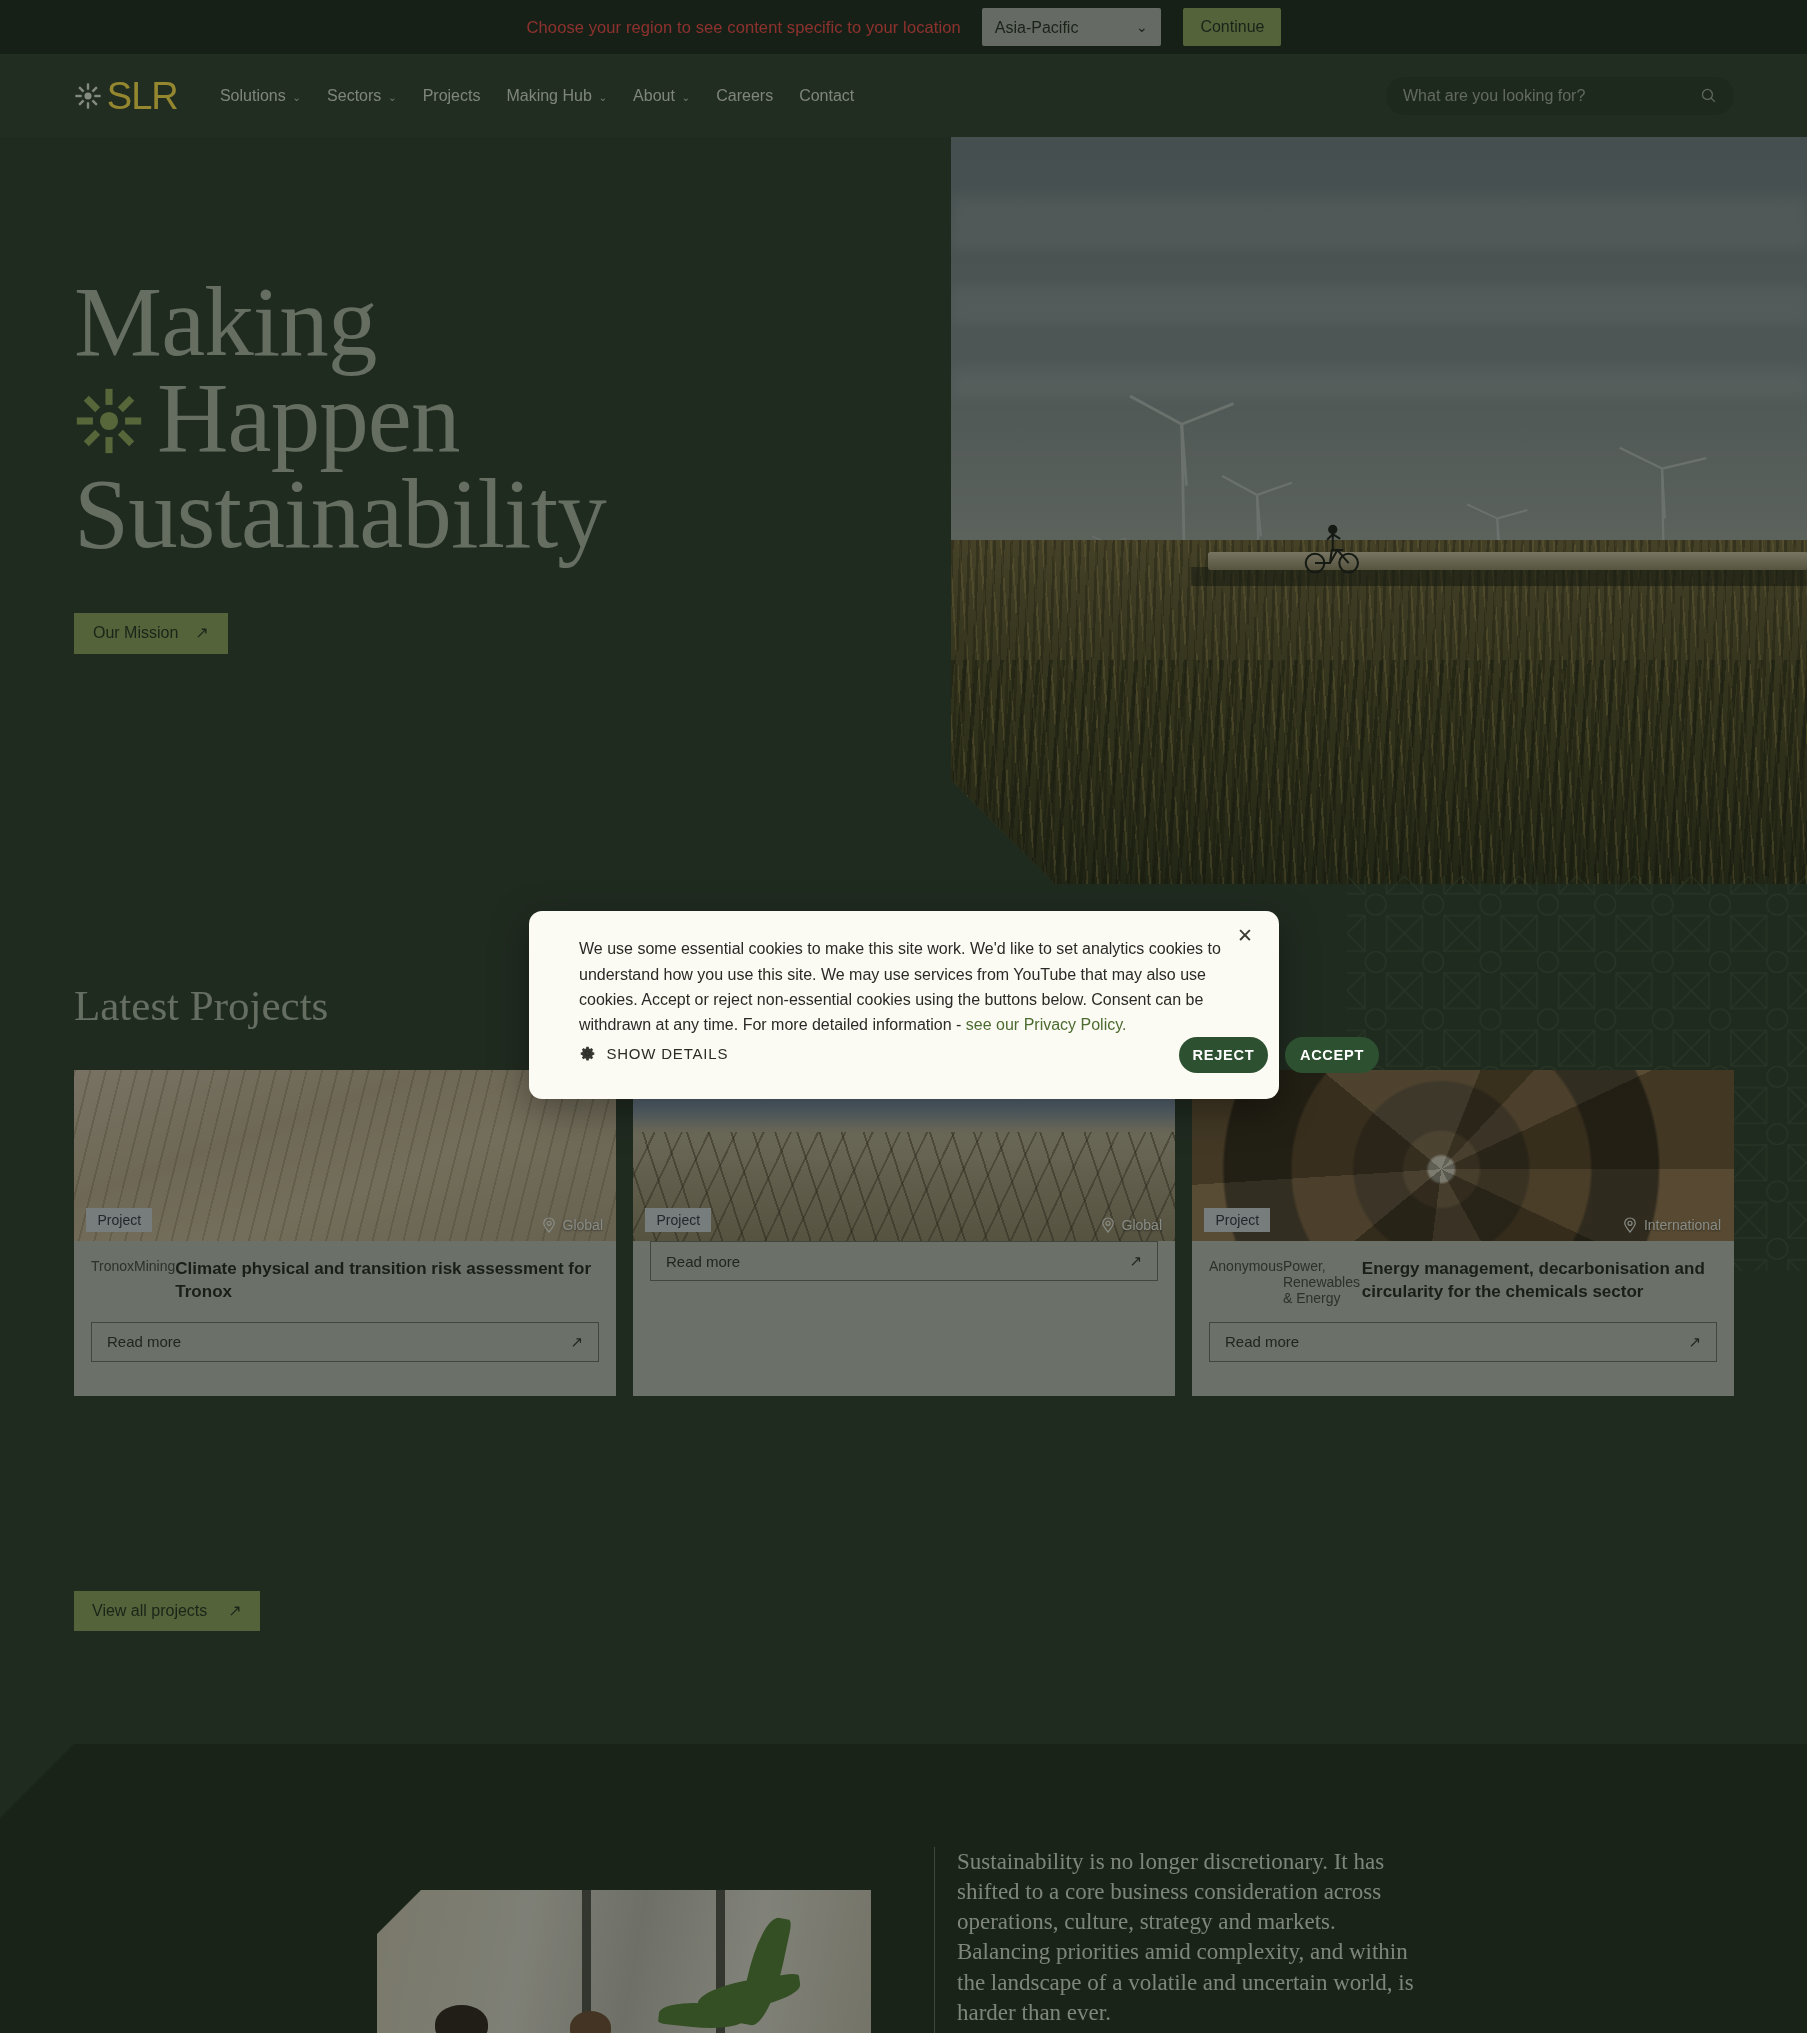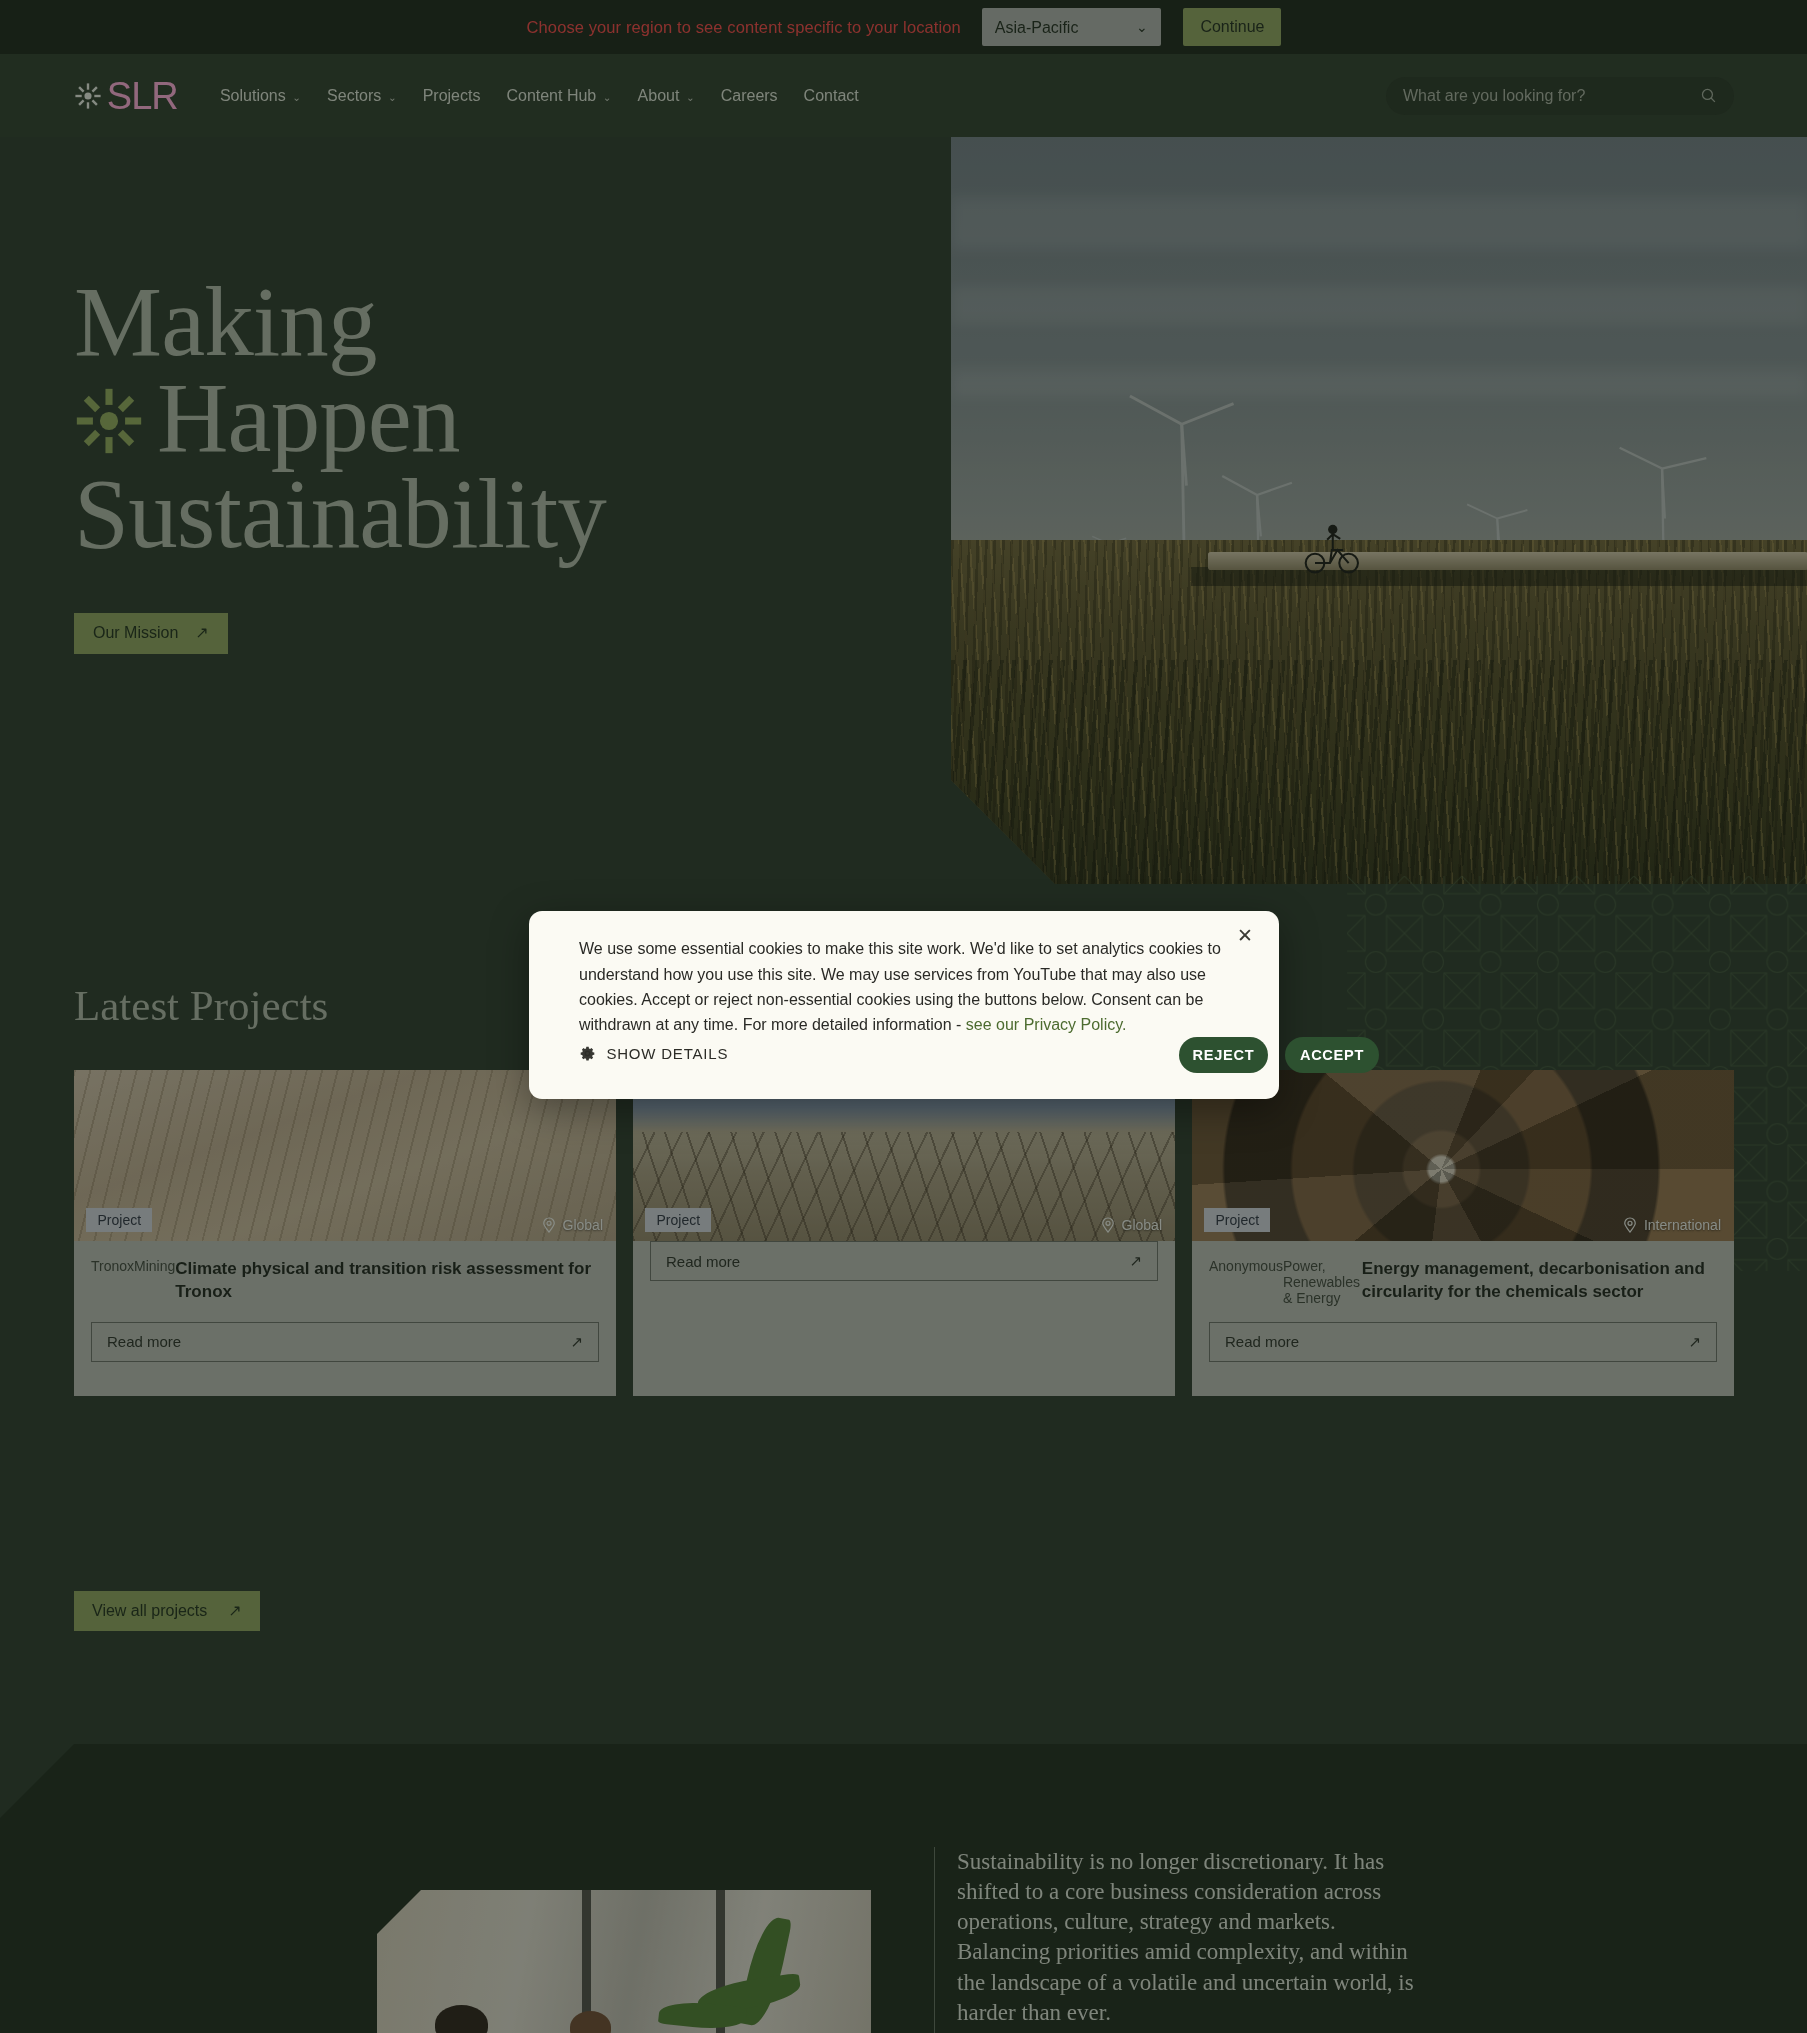--- a/index.html
+++ b/index.html
@@ -38,21 +38,21 @@
 
   
   #header{
     position:absolute;top:54px;left:0;width:1808px;height:83px;
     background:#2d3c2b;display:flex;align-items:center;z-index:55;
   }
   #logo{display:flex;align-items:center;margin-left:74px;cursor:pointer}
   #logo .mark{width:28px;height:28px;margin-right:4.7px;flex:0 0 auto}
   #logo .word{
     font-family:"Liberation Sans",sans-serif;font-size:38px;font-weight:400;
-    letter-spacing:-0.9px;color:#f9a8d4;line-height:1;
+    letter-spacing:-0.9px;color:#fde047;line-height:1;
   }
   #nav{display:flex;align-items:center;margin-left:29px;gap:0}
   .nav-item{
     display:flex;align-items:center;gap:6.6px;padding:0 13px;
     font-size:16px;color:#d6dccf;cursor:pointer;white-space:nowrap;
   }
   .nav-item .cv{font-size:10.4px;opacity:.85;transform:translateY(0.9px)}
   #search{
     position:absolute;right:74px;top:50%;transform:translateY(-50%);
     width:348px;height:38px;background:#273525;border-radius:19px;
@@ -242,21 +242,21 @@
       <span class="cv">⌄</span>
     </div>
     <div class="nav-item">
       <span>Sectors</span>
       <span class="cv">⌄</span>
     </div>
     <div class="nav-item">
       <span>Projects</span>
     </div>
     <div class="nav-item">
-      <span>Content Hub</span>
+      <span>Making Hub</span>
       <span class="cv">⌄</span>
     </div>
     <div class="nav-item">
       <span>About</span>
       <span class="cv">⌄</span>
     </div>
     <div class="nav-item">
       <span>Careers</span>
     </div>
     <div class="nav-item">

